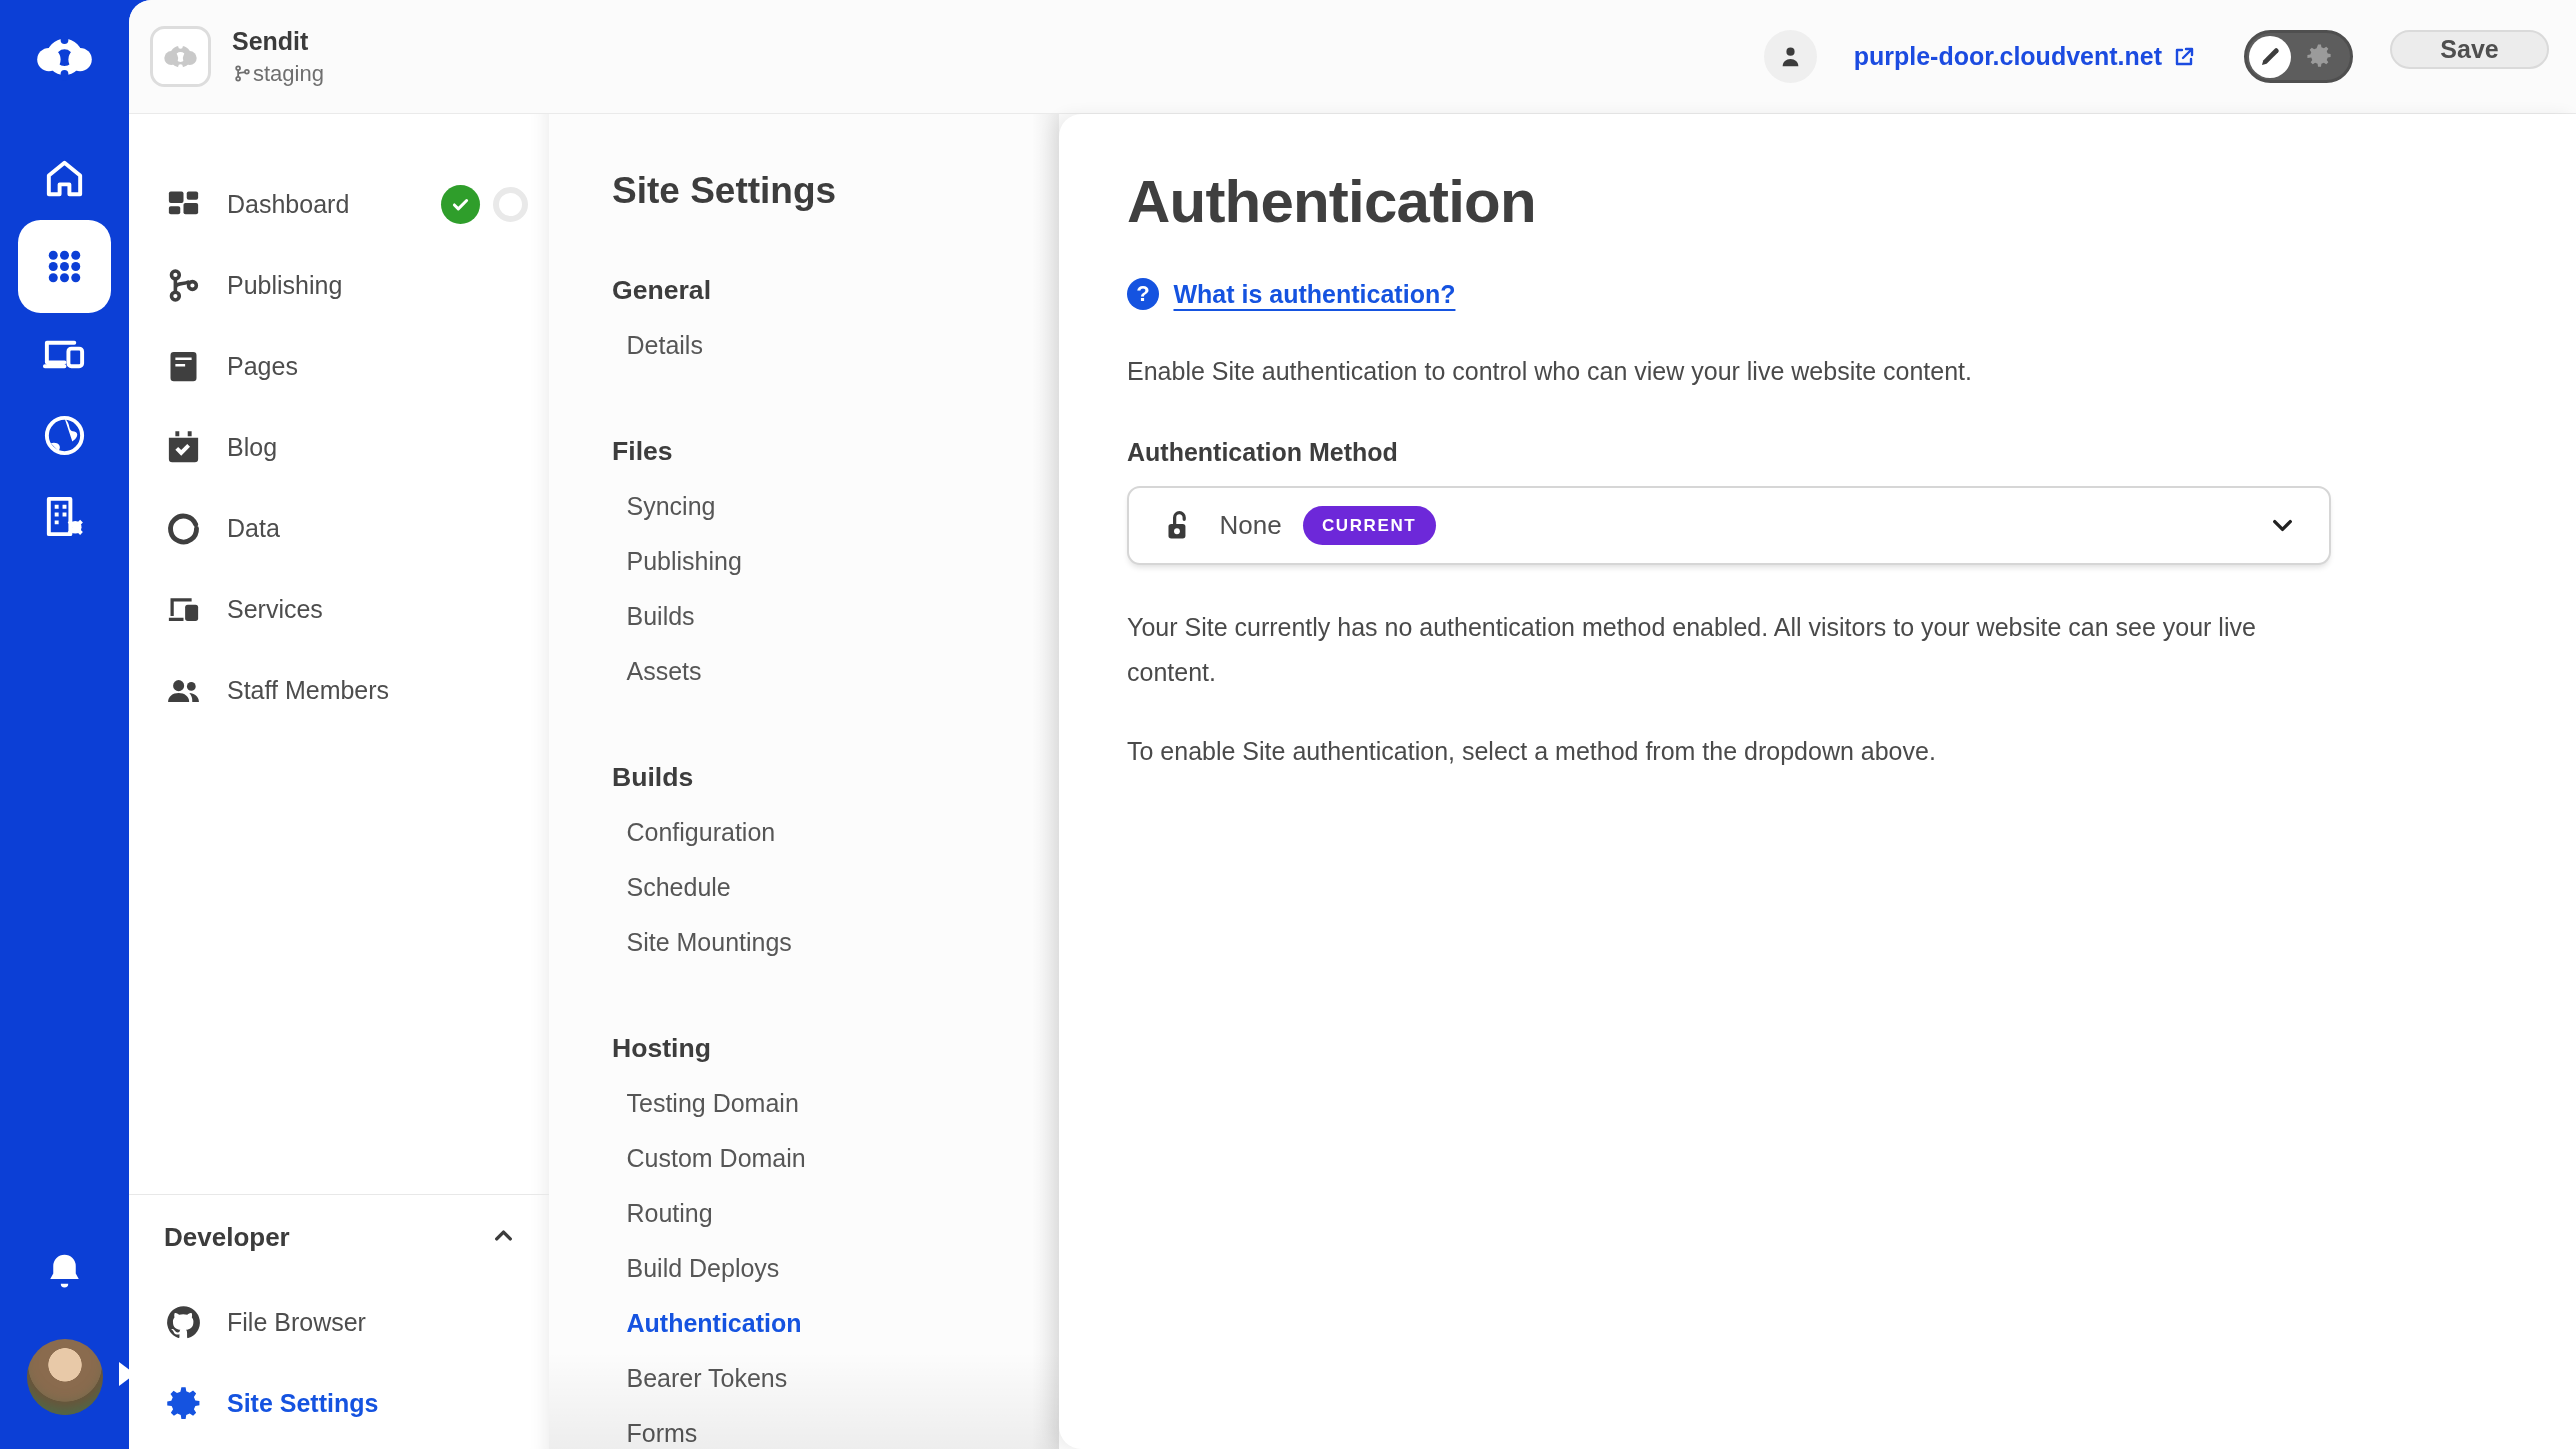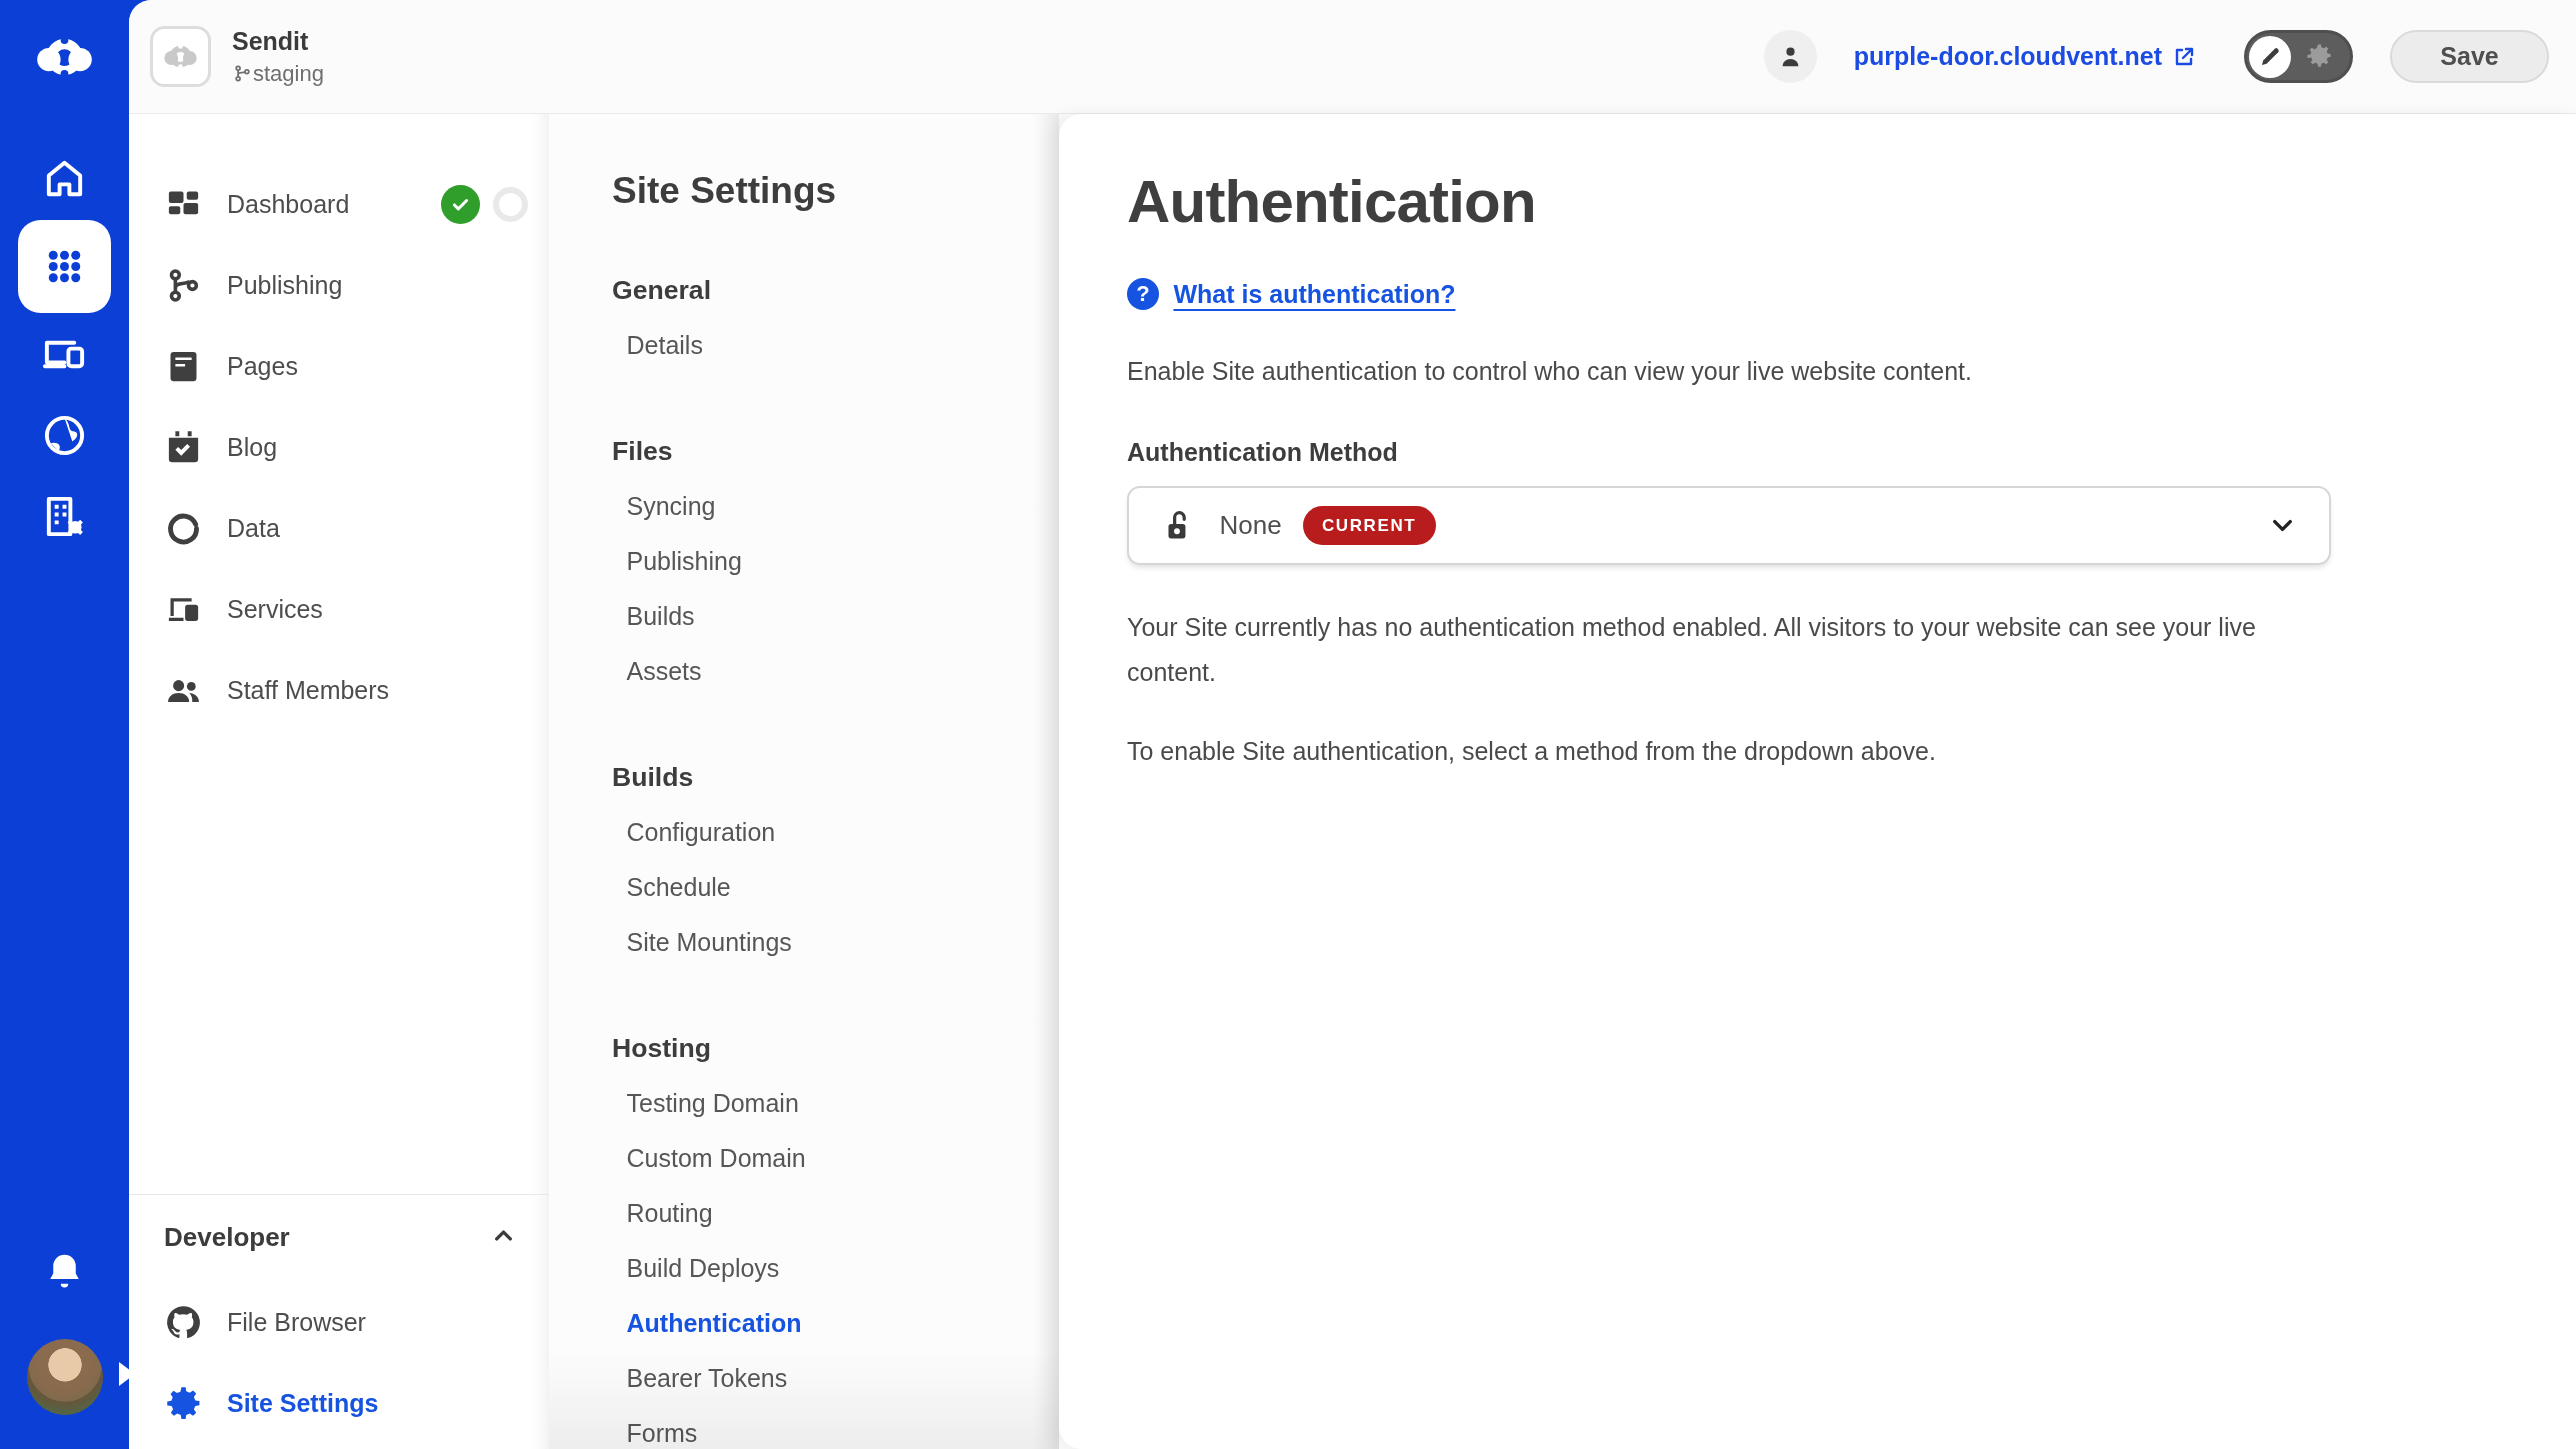--- a/index.html
+++ b/index.html
@@ -41,21 +41,21 @@
   .top-controls { margin-left: auto; display: flex; gap: 37px; }
   .person-badge { width: 53px; height: 53px; border-radius: 50%; background: #efefef; border: none; display: flex; align-items: center; justify-content: center; color: #3c3c3c; cursor: pointer; }
   .person-badge svg { width: 29px; height: 29px; }
   .preview-link { display: flex; align-items: center; gap: 9.7px; color: #1b4be0; font-size: 25px; font-weight: 700; text-decoration: none; cursor: pointer; }
   .preview-link svg { width: 24px; height: 24px; }
   .mode-toggle { width: 109px; height: 53px; background: #5d5d5d; border: 3.2px solid #4f4f4f; border-radius: 804px; display: flex; align-items: center; padding: 2.4px; cursor: pointer; margin-left: 11.3px; }
   .mode-knob { width: 42px; height: 42px; background: #fff; border-radius: 50%; display: flex; align-items: center; justify-content: center; color: #3d3d3d; }
   .mode-knob svg { width: 24px; height: 24px; }
   .mode-gear { flex: 1; display: flex; align-items: center; justify-content: center; color: #9b9b9b; }
   .mode-gear svg { width: 29px; height: 29px; }
-  .save-btn { width: 159px; height: 53px; border-radius: 804px; background: #ececec; border: 2.4px solid #dadada; font-family: inherit; font-size: 25px; font-weight: 600; color: #4f4f4f; cursor: pointer; }
+  .save-btn { width: 159px; height: 39px; border-radius: 804px; background: #ececec; border: 2.4px solid #dadada; font-family: inherit; font-size: 25px; font-weight: 600; color: #4f4f4f; cursor: pointer; }
 
   
   .content { flex: 1; display: flex; min-height: 0; }
 
   
   .sidebar { width: 420px; flex: none; background: #fff; display: flex; flex-direction: column; padding-top: 50px;
     box-shadow: inset -21px 0 17.7px -17.7px rgba(0,0,0,.08); }
   .side-item { height: 81px; display: flex; align-items: center; gap: 24px; padding-left: 35px; font-size: 25px; color: #4d4d4d; cursor: pointer; background: none; border: none; font-family: inherit; text-align: left; }
   .side-item svg.glyph { width: 39px; height: 39px; color: #3f3f3f; flex: none; }
   .side-status { margin-left: auto; margin-right: 21px; display: flex; align-items: center; gap: 13px; }
@@ -87,21 +87,21 @@
   .page-title { font-size: 60px; font-weight: 800; color: #3f3f3f; letter-spacing: -0.8px; }
   .help-row { display: flex; align-items: center; gap: 14.5px; margin-top: 42px; cursor: pointer; width: fit-content; }
   .help-badge { width: 32px; height: 32px; border-radius: 50%; background: #1553e0; color: #fff; font-size: 22px; font-weight: 700; display: flex; align-items: center; justify-content: center; flex: none; }
   .help-link { color: #1553e0; font-size: 25px; font-weight: 600; text-decoration: underline; text-underline-offset: 5.6px; }
   .intro-text { margin-top: 47px; font-size: 25px; color: #4a4a4a; }
   .method-label { margin-top: 52px; font-size: 25px; font-weight: 700; color: #3d3d3d; }
   .method-select { margin-top: 19.3px; width: 1204px; height: 79px; background: #fff; border: 2.4px solid #d6d6d6; border-radius: 13px;
     display: flex; align-items: center; padding: 0 31px; cursor: pointer; box-shadow: 0 4px 6.4px -2.4px rgba(0,0,0,.14); }
   .method-select svg.lock { width: 37px; height: 37px; color: #3a3a3a; flex: none; }
   .method-value { margin-left: 22.5px; font-size: 26px; color: #4f4f4f; }
-  .current-badge { margin-left: 21px; background: #b91c1c; color: #fff; font-size: 17px; font-weight: 700; letter-spacing: 1.6px; padding: 9.7px 19.3px; border-radius: 804px; }
+  .current-badge { margin-left: 21px; background: #6d28d9; color: #fff; font-size: 17px; font-weight: 700; letter-spacing: 1.6px; padding: 9.7px 19.3px; border-radius: 804px; }
   .method-select svg.chev { margin-left: auto; width: 31px; height: 31px; color: #222; }
   .note { margin-top: 40px; max-width: 1208px; font-size: 25px; line-height: 1.78; color: #4a4a4a; }
   .note + .note { margin-top: 35px; }
 </style>
 </head>
 <body>
 
 <div class="app">
 
   <nav class="rail">

